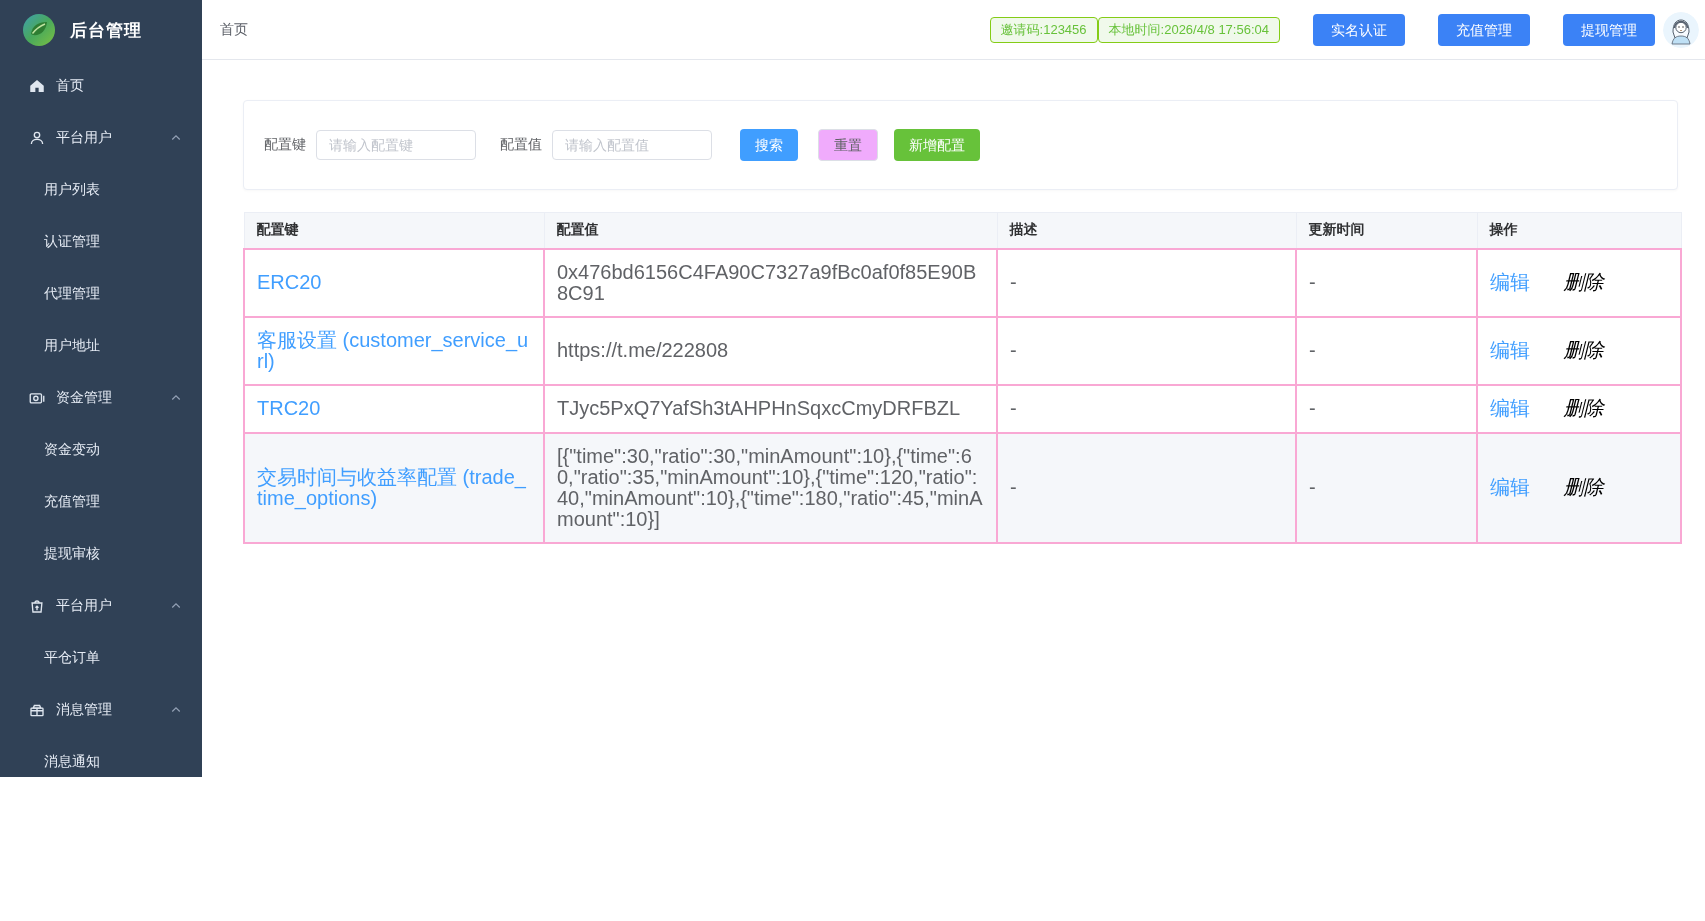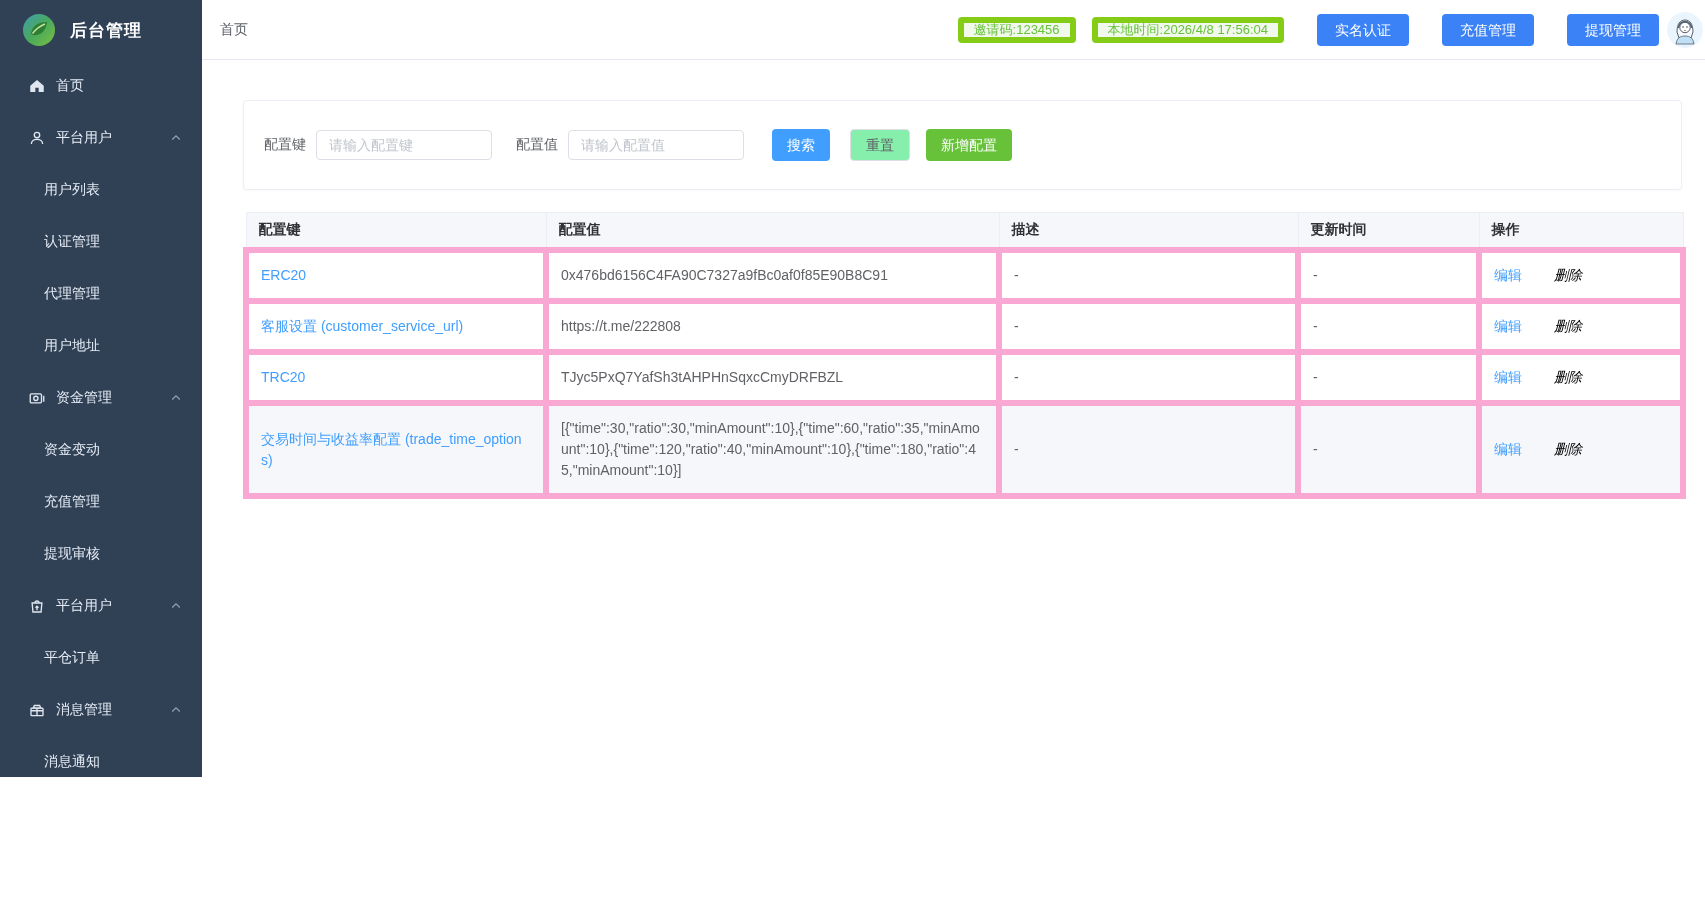--- a/index.html
+++ b/index.html
@@ -23,50 +23,50 @@
   .chev { position:absolute; right:20px; top:50%; transform:translateY(-50%); width:12px; height:12px; color:#93a1b5; }
   svg { display:block; }
 
   
   .main { flex:1; display:flex; flex-direction:column; background:#fff; }
   .topbar { height:60px; border-bottom:1px solid #e4e7ed; display:flex; align-items:center;
     padding:0 11px 0 18px; background:#fff; }
   .breadcrumb { font-size:14px; color:#5a5e66; }
   .topbar-right { margin-left:auto; display:flex; align-items:center; }
   .tag-success { height:26px; display:flex; align-items:center; padding:0 10px; font-size:13px;
-    color:#67c23a; background:#f0f9eb; border:6px solid #84cc16; border-radius:4px; margin-left:16px; }
+    color:#67c23a; background:#f0f9eb; border:1px solid #84cc16; border-radius:4px; margin-left:0; }
   .btn { height:32px; border:none; border-radius:4px; font-size:14px; cursor:pointer;
     font-family:inherit; padding:0 18px; line-height:30px; white-space:nowrap; }
   .btn-primary { background:#3b82f6; color:#fff; }
   .topbar .btn-primary { margin-left:33px; }
   .avatar { width:36px; height:36px; border-radius:50%; margin-left:8px; overflow:hidden; flex:0 0 36px; cursor:pointer; }
 
   
   .content { position:relative; flex:1; }
   .filter-card { margin:40px 32px 0 41px; height:90px; border:1px solid #ebeef5; border-radius:4px;
     background:#fff; display:flex; align-items:center; padding-left:20px;
     box-shadow:0 1px 3px rgba(0,0,0,0.03); }
   .f-label { color:#606266; font-size:14px; margin-right:10px; white-space:nowrap; }
-  .f-input { width:176px; height:30px; border:1px solid #dcdfe6; border-radius:4px; padding:0 12px;
+  .f-input { width:160px; height:30px; border:1px solid #dcdfe6; border-radius:4px; padding:0 12px;
     font-size:14px; color:#606266; outline:none; font-family:inherit; }
   .f-input::placeholder { color:#c0c4cc; }
   .gap24 { margin-left:24px; }
   .btn-search { margin-left:28px; background:#409eff; color:#fff; padding:0 15px; }
-  .btn-reset { margin-left:20px; background:#86efac; color:#606266; border:1px solid #dcdfe6; line-height:28px; padding:0 15px; }
+  .btn-reset { margin-left:20px; background:#f0abfc; color:#606266; border:1px solid #dcdfe6; line-height:28px; padding:0 15px; }
   .btn-add { margin-left:16px; background:#67c23a; color:#fff; padding:0 15px; }
 
   
   .table-wrap { margin:22px 28px 0 41px; }
   table { border-collapse:collapse; table-layout:fixed; width:1437px; background:#fff;
     border:1px solid #ebeef5; }
   col.c-key{width:300px;} col.c-val{width:453px;} col.c-desc{width:299px;}
   col.c-upd{width:181px;} col.c-ops{width:204px;}
   th { background:#f5f7fa; text-align:left; font-weight:700; color:#303133; font-size:14px;
     padding:8px 12px; height:36px; border:1px solid #ebeef5; }
-  td { padding:12px; font-size:14px; color:#606266; border:6px solid #f9a8d4; height:48px;
+  td { padding:12px; font-size:20px; color:#606266; border:2px solid #f9a8d4; height:48px;
     vertical-align:middle; line-height:21px; word-break:break-all; }
   tr.hovered td { background:#f5f7fa; }
   a.cell-link { color:#409eff; text-decoration:none; cursor:pointer; }
   a.op-edit { color:#409eff; text-decoration:none; margin-right:28px; cursor:pointer; }
   a.op-del { color:#000000; text-decoration:none; cursor:pointer;font-style:italic; }
 </style>
 </head>
 <body>
 
 <div class="app">

